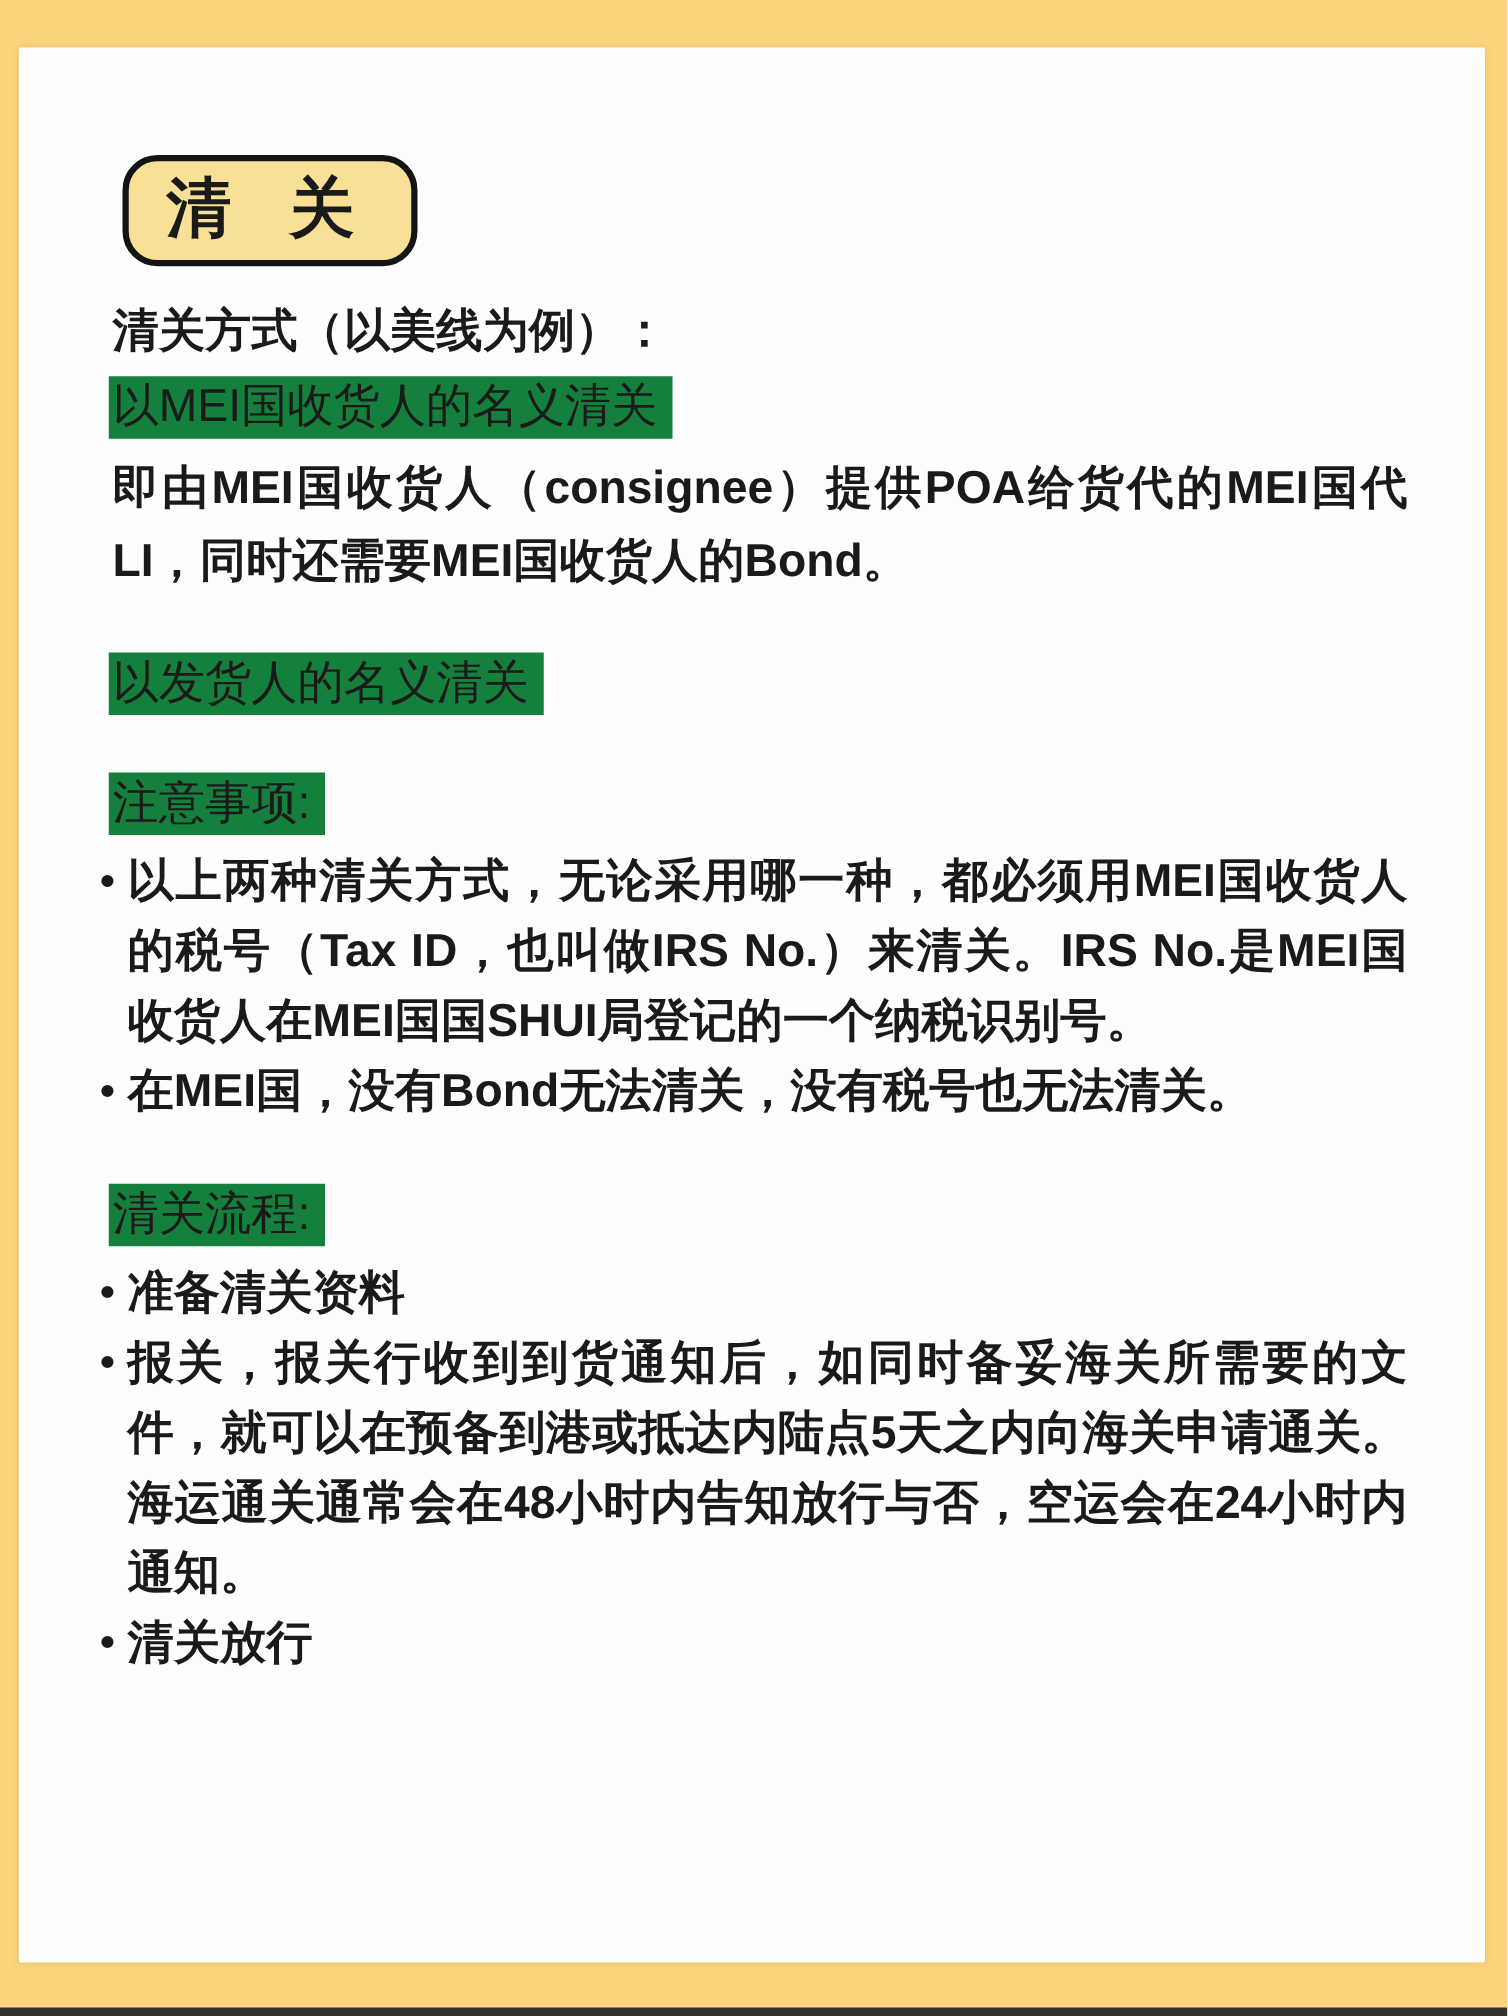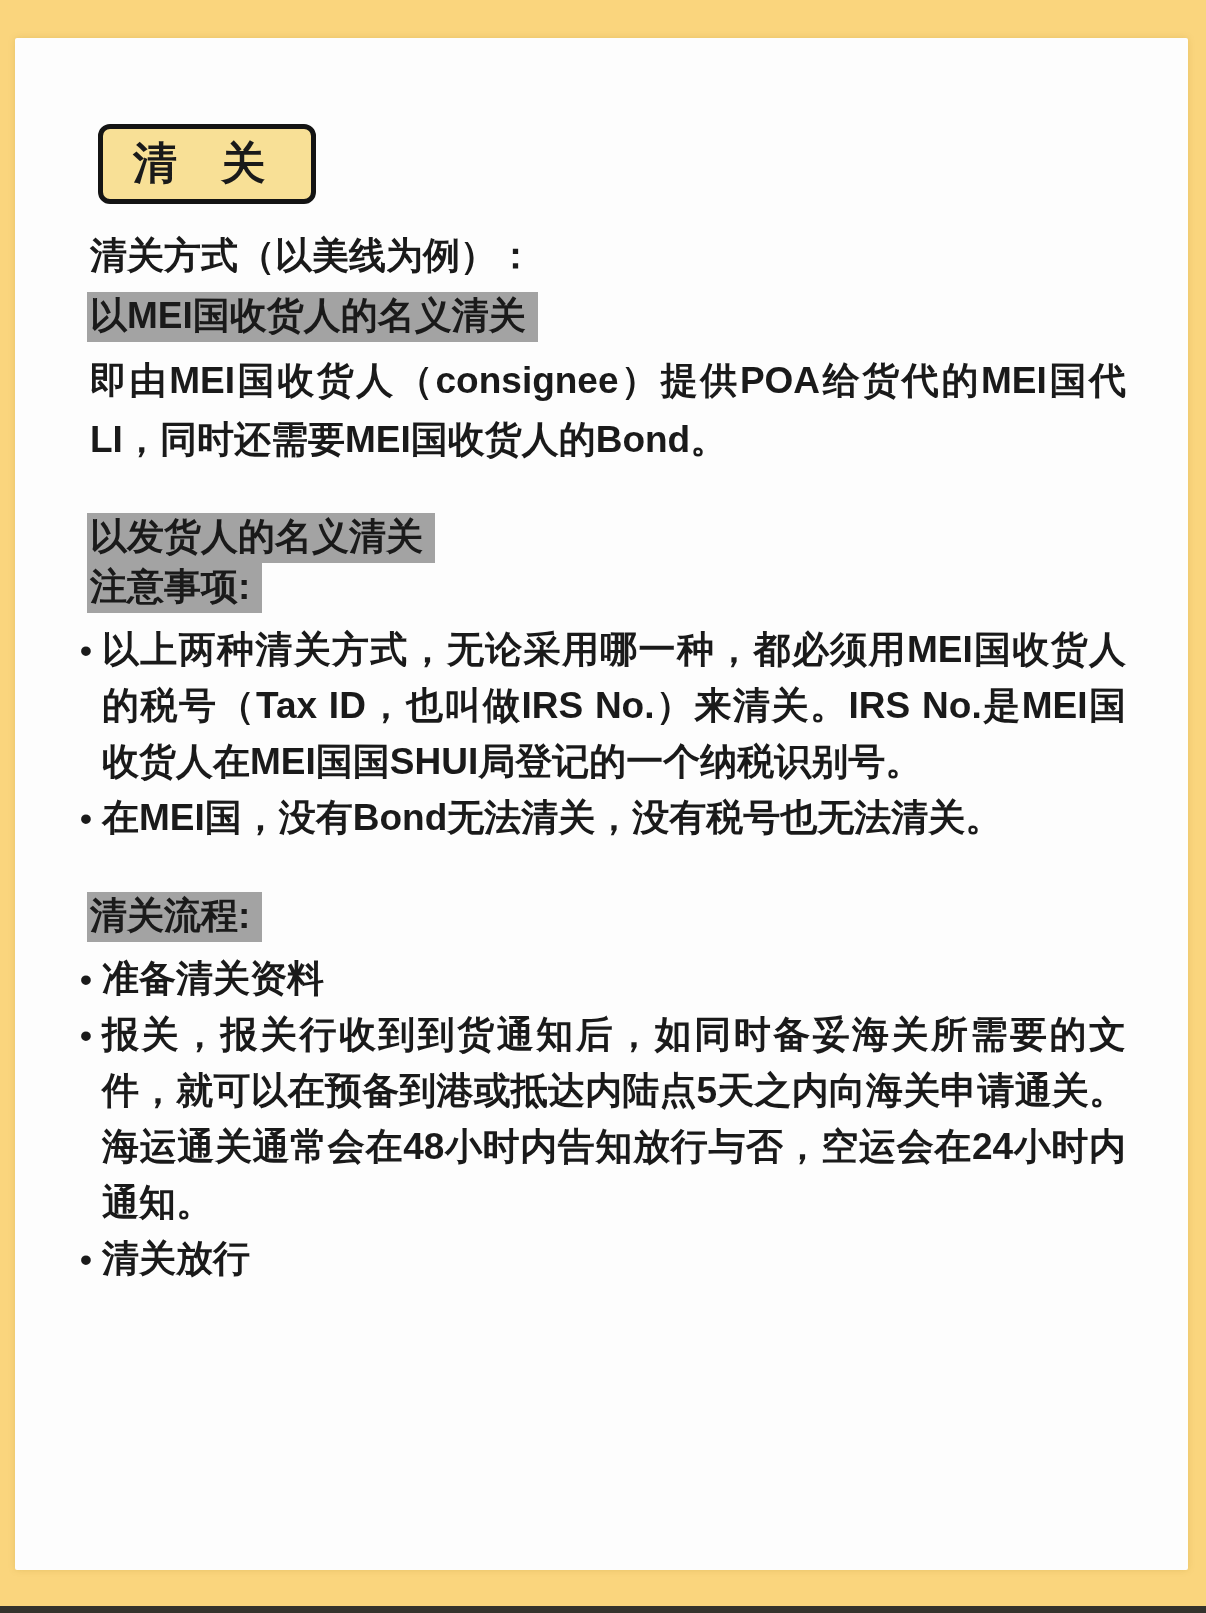--- a/index.html
+++ b/index.html
@@ -37,48 +37,48 @@
     color: #1A1A1A;
     overflow: hidden;
   }
 
   .title-box {
     display: inline-block;
     margin-left: 8px;
     padding: 10px 30px 12px 30px;
     background: #F8E096;
     border: 5px solid #141414;
-    border-radius: 12px;
-    font-size: 44px;
+    border-radius: 28px;
+    font-size: 52px;
     font-weight: bold;
     letter-spacing: 16px;
     line-height: 1.1;
     white-space: nowrap;
   }
 
   .intro {
     margin-top: 29px;
     font-size: 37px;
     font-weight: 700;
     line-height: 46px;
   }
 
   .section-heading {
     display: inline-block;
     margin-left: -3px;
     padding: 4px 12px 6px 3px;
-    background: #a3a3a3;
+    background: #15803d;
     font-size: 37px;
-    font-weight: 700;
+    font-weight: 400;
     line-height: 40px;
   }
 
   .sec1 .section-heading { margin-top: 13px; }
   .sec2 .section-heading { margin-top: 44px; }
-  .sec3 .section-heading { }
+  .sec3 .section-heading { margin-top: 46px; }
   .sec4 .section-heading { margin-top: 46px; }
 
   .section-body {
     margin-top: 9px;
     font-size: 37px;
     font-weight: 600;
     line-height: 59px;
     text-align: justify;
   }
 

